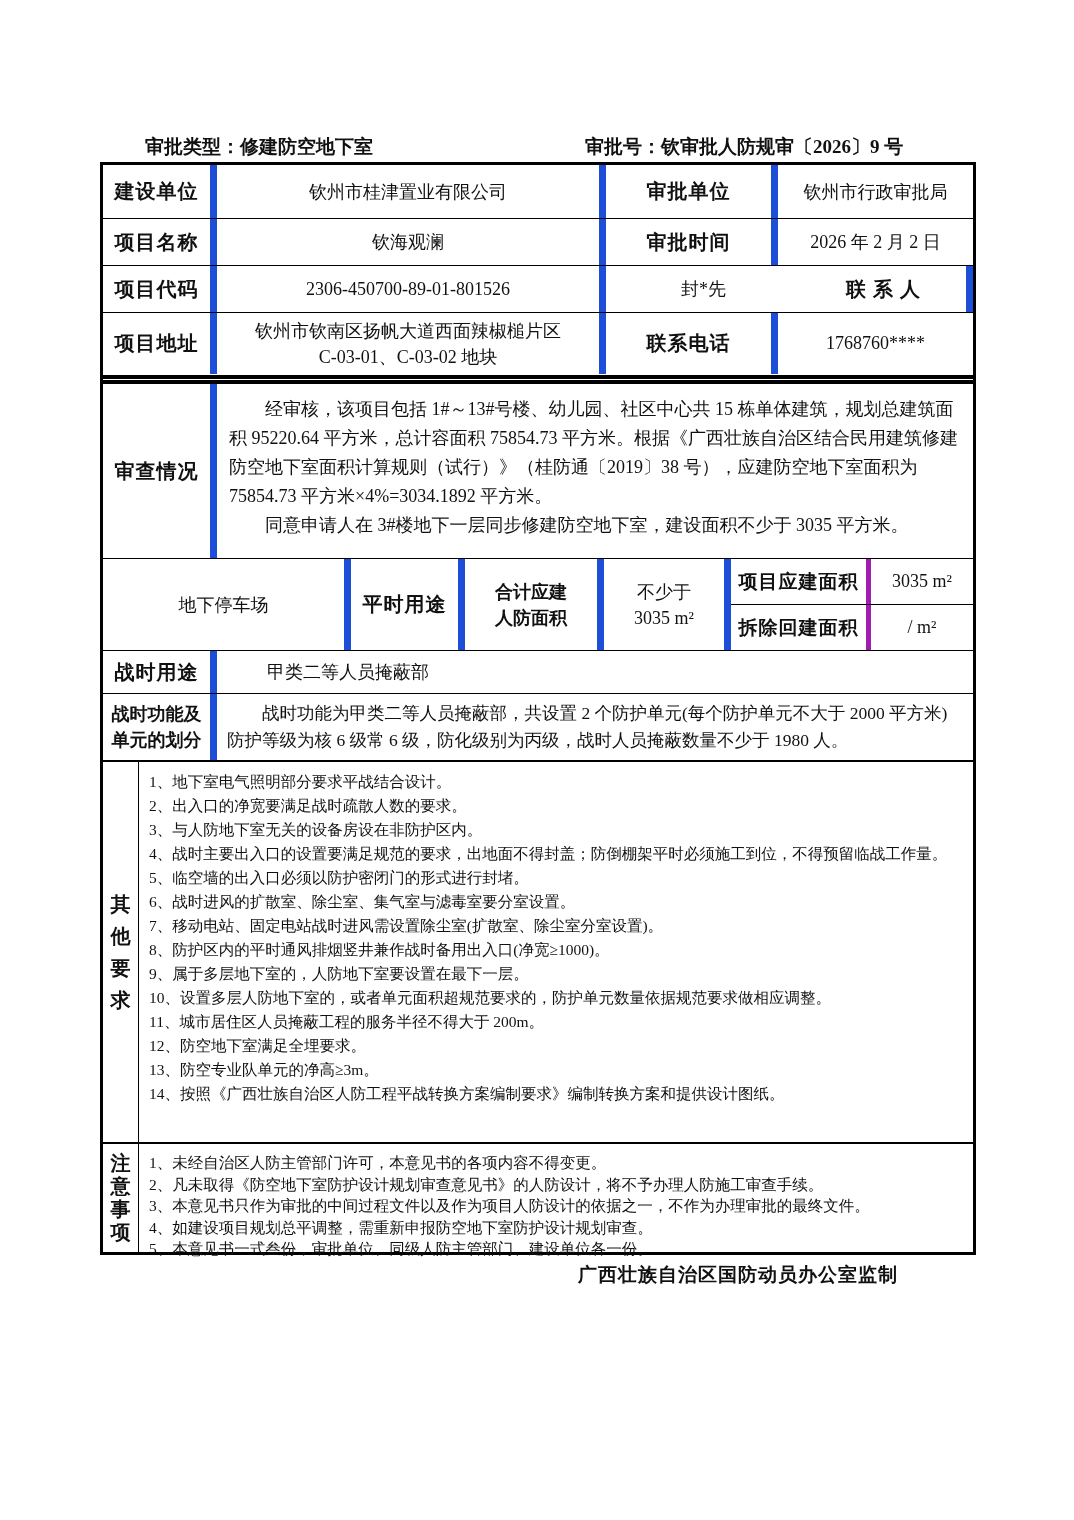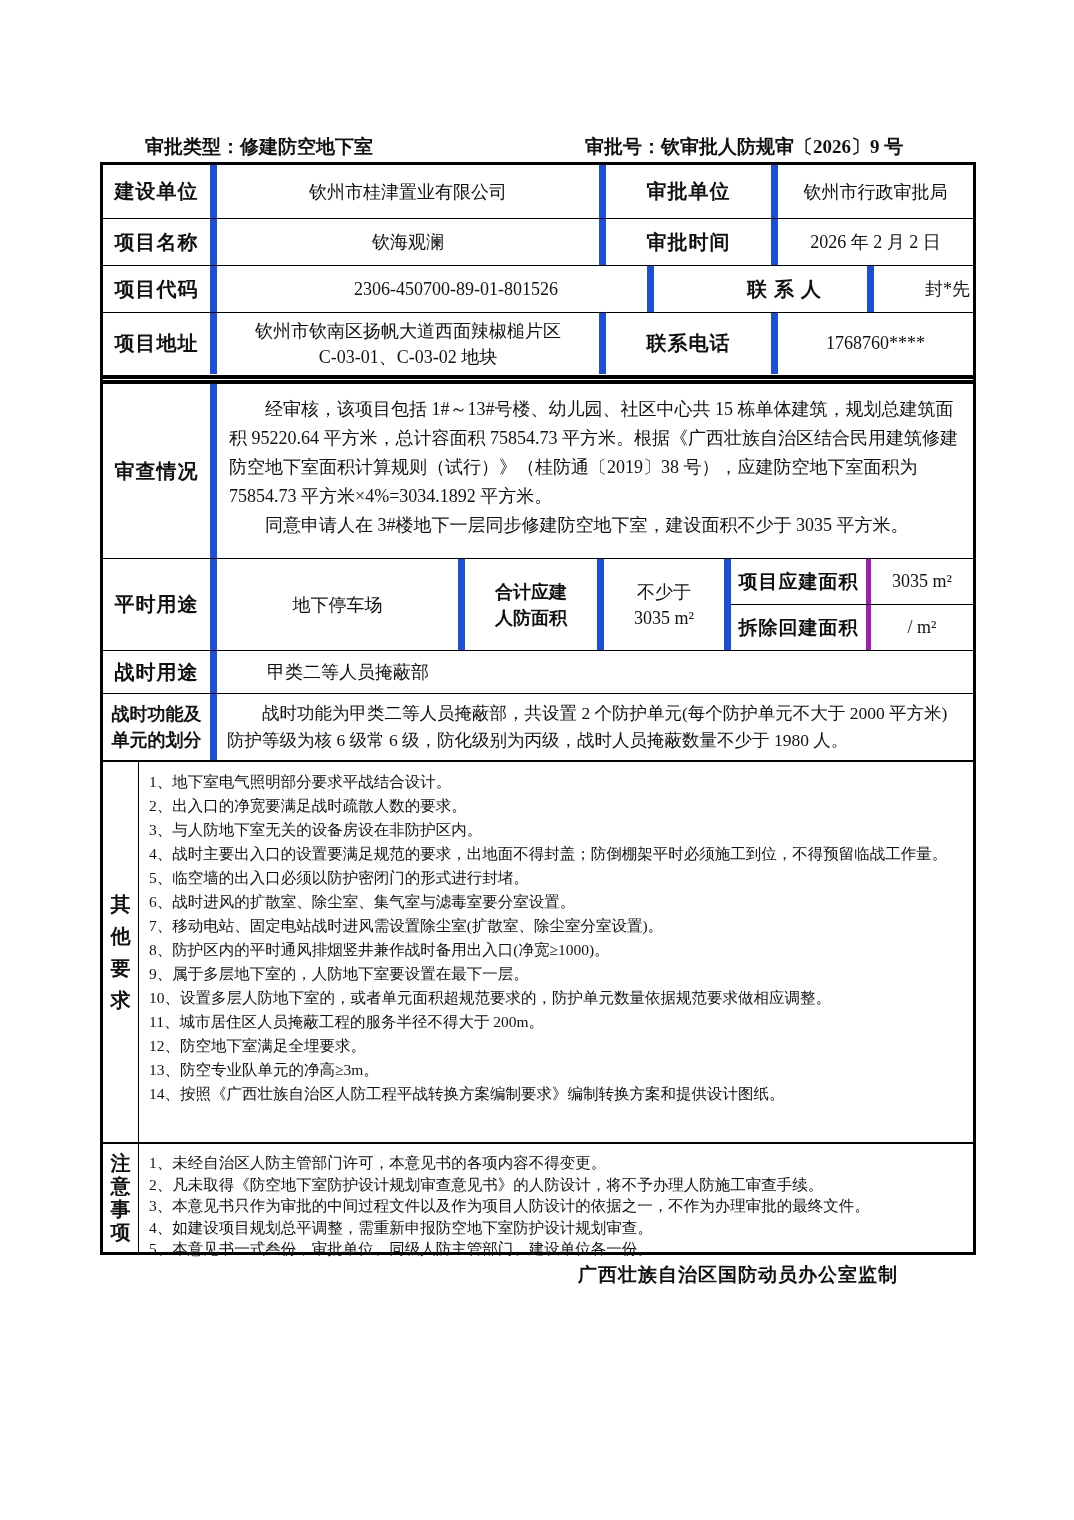--- a/index.html
+++ b/index.html
@@ -30,21 +30,21 @@
   .val { font-size:18px; }
   .ml  { white-space:pre-line; line-height:26px; }
 
   
   .w-label { width:114px; }
   .w-v1    { width:389px; }
   .w-l2    { width:172px; }
   .w-v2    { flex:1; }
 
   
-  .hA1{height:54px;} .hA2{height:47px;} .hA3{height:47px;gap:48px;} .hA4{height:61px;}
+  .hA1{height:54px;} .hA2{height:47px;} .hA3{height:47px;} .hA4{height:61px;}
   .hReview{height:175px;} .hPt{height:92px;} .hWt{height:43px;} .hWf{height:66px;}
   .hOther{height:382px;} .hNotes{height:110px;}
 
   
   .thick {
     height:10px;
     background:linear-gradient(to bottom,#fff 0 1px,#000 1px 5px,#fff 5px 6px,#000 6px 10px);
   }
 
   
@@ -115,22 +115,22 @@
       <div class="row hA2">
         <div class="cell br w-label lab">项目名称</div>
         <div class="cell br w-v1 val">钦海观澜</div>
         <div class="cell br w-l2 lab">审批时间</div>
         <div class="cell w-v2 val">2026 年 2 月 2 日</div>
       </div>
 
       <div class="row hA3">
         <div class="cell br w-label lab">项目代码</div>
         <div class="cell br w-v1 val">2306-450700-89-01-801526</div>
+        <div class="cell w-v2 val">封*先</div>
         <div class="cell br w-l2 lab">联 系 人</div>
-        <div class="cell w-v2 val">封*先</div>
       </div>
 
       <div class="row hA4 nbb">
         <div class="cell br w-label lab">项目地址</div>
         <div class="cell br w-v1 val ml">钦州市钦南区扬帆大道西面辣椒槌片区
 C-03-01、C-03-02 地块</div>
         <div class="cell br w-l2 lab">联系电话</div>
         <div class="cell w-v2 val">1768760****</div>
       </div>
 
@@ -140,22 +140,22 @@
         <div class="cell br w-label lab">审查情况</div>
         <div class="cell content-block" style="flex:1; align-items:flex-start;">
           <div>
             <p>经审核，该项目包括 1#～13#号楼、幼儿园、社区中心共 15 栋单体建筑，规划总建筑面积 95220.64 平方米，总计容面积 75854.73 平方米。根据《广西壮族自治区结合民用建筑修建防空地下室面积计算规则（试行）》（桂防通〔2019〕38 号），应建防空地下室面积为 75854.73 平方米×4%=3034.1892 平方米。</p>
             <p>同意申请人在 3#楼地下一层同步修建防空地下室，建设面积不少于 3035 平方米。</p>
           </div>
         </div>
       </div>
 
       <div class="row hPt">
+        <div class="cell br w-pt-val val">地下停车场</div>
         <div class="cell br w-label lab">平时用途</div>
-        <div class="cell br w-pt-val val">地下停车场</div>
         <div class="cell br w-pt-total lab2line">合计应建
 人防面积</div>
         <div class="cell br w-pt-min val ml">不少于
 3035 m²</div>
         <div class="pt-right">
           <div class="pt-sub">
             <div class="cell pt-sub-label lab" style="font-size:19px;">项目应建面积</div>
             <div class="cell pt-sub-val val">3035 m²</div>
           </div>
           <div class="pt-sub">

